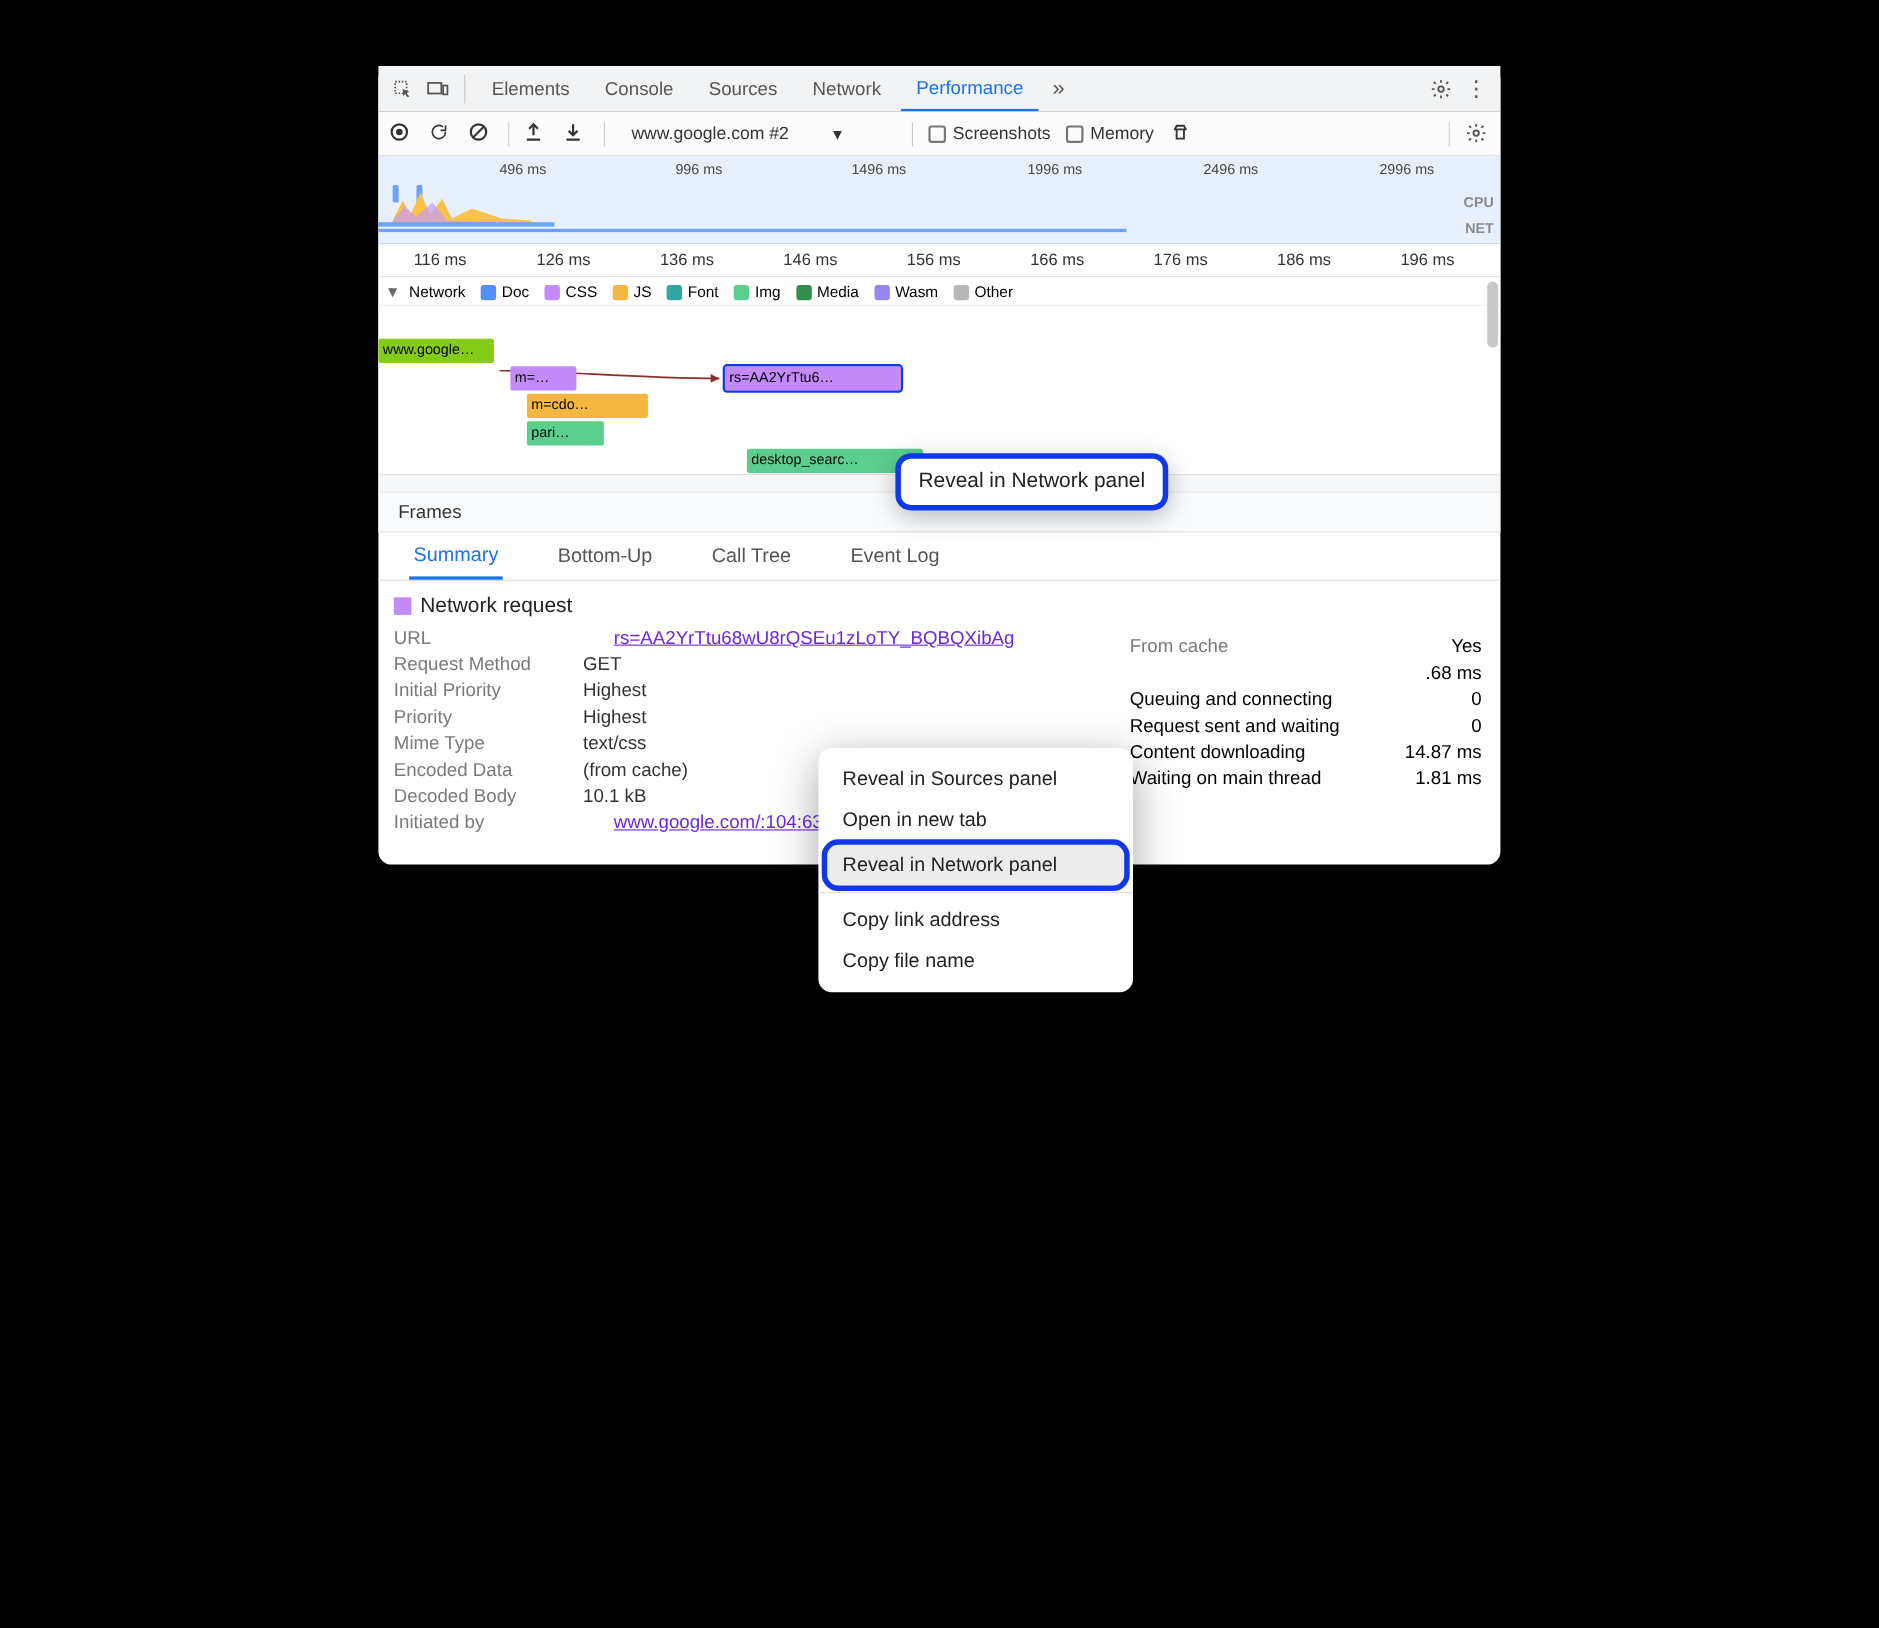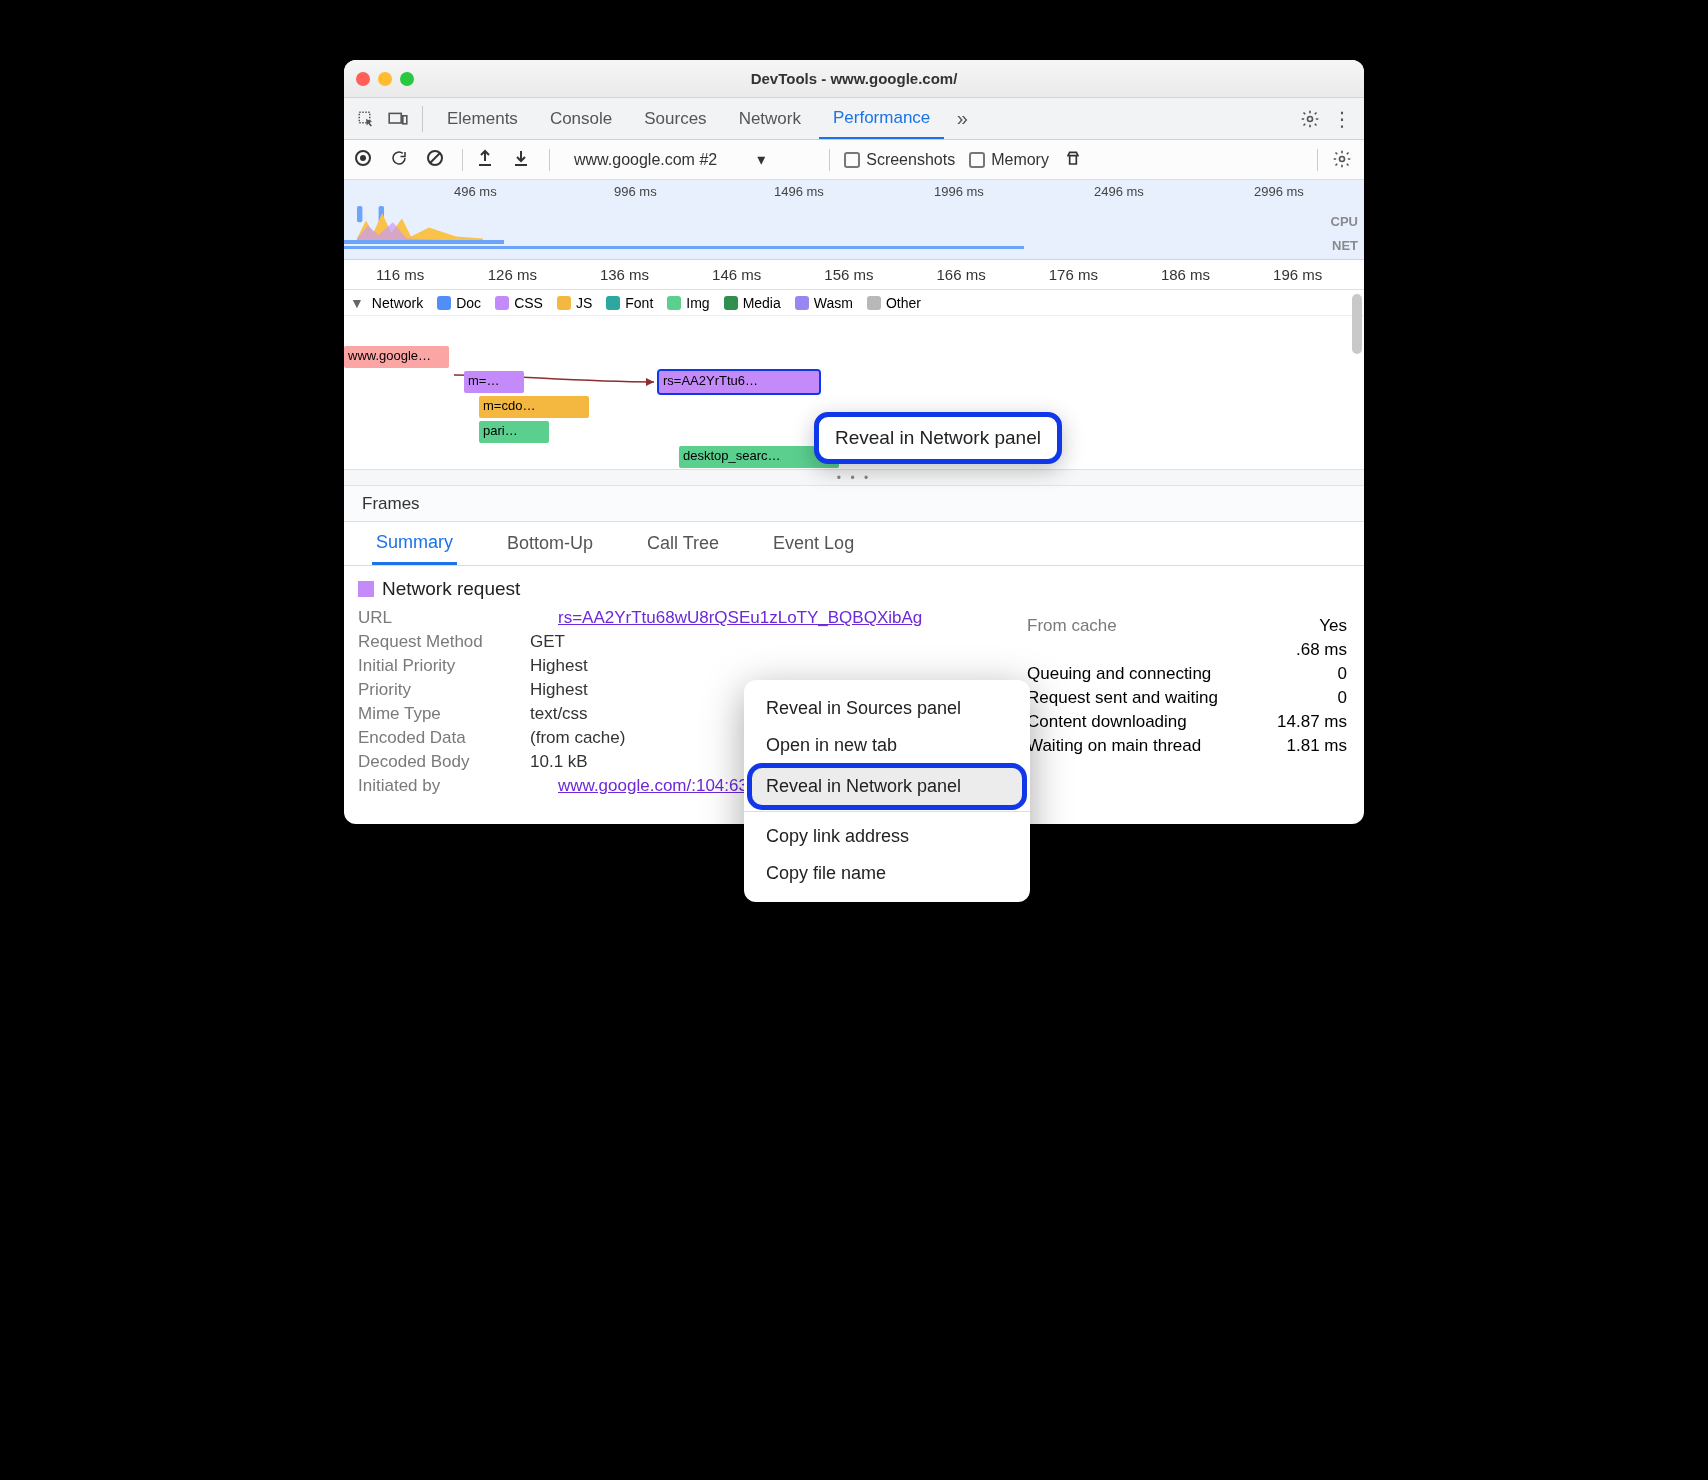--- a/index.html
+++ b/index.html
@@ -26,21 +26,21 @@
 .chkbox { width: 16px; height: 16px; border: 2px solid #777; border-radius: 3px; }
 .overview { height: 80px; background: #e8f0fe; border-bottom: 1px solid #c7d8ee; position: relative; }
 .overview .tick { position: absolute; top: 4px; font-size: 13px; color: #444; }
 .overview .lbl { position: absolute; right: 6px; font-size: 13px; color: #8a8a8a; font-weight: 600; }
 .overview .flame { position: absolute; left: 6px; top: 26px; width: 140px; height: 36px; }
 .ruler { height: 30px; background: #fff; border-bottom: 1px solid #e0e0e0; position: relative; }
 .ruler .rt { position: absolute; top: 6px; font-size: 15px; color: #333; transform: translateX(-50%); }
 .network-lane { background: #fff; border-bottom: 1px solid #e0e0e0; position: relative; height: 180px; }
 .netheader { height: 26px; display: flex; align-items: center; padding: 0 6px; gap: 14px; font-size: 14px; border-bottom: 1px solid #eee; }
 .netheader .tri { color: #666; margin-right: -6px; }
-.legend { display: flex; align-items: center; gap: 5px; }
+.legend { display: flex; align-items: flex-end; gap: 5px; }
 .sw { width: 14px; height: 14px; border-radius: 3px; }
 .netbars { position: relative; height: 150px; }
 .bar { position: absolute; height: 22px; font-size: 13px; color: #000; padding: 2px 4px; overflow: hidden; white-space: nowrap; border-radius: 2px; }
 .bar.sel { outline: 2px solid #1038e8; }
 .tooltip1 { position: absolute; left: 470px; top: 352px; background: #fff; border-radius: 14px; padding: 10px 16px; box-shadow: 0 6px 22px rgba(0,0,0,0.25); border: 5px solid #1038e8; }
 .tooltip1 span { font-size: 19px; color: #222; }
 .dragger { height: 16px; background: #f6f7f8; border-bottom: 1px solid #e3e3e3; display: flex; align-items: center; justify-content: center; color: #888; letter-spacing: 3px; font-size: 12px; }
 .frames-row { height: 36px; border-bottom: 1px solid #e0e0e0; display: flex; align-items: center; padding: 0 18px; font-size: 17px; color: #333; background: #fafbfc; }
 .subtabs { height: 44px; border-bottom: 1px solid #dcdcdc; display: flex; align-items: center; padding: 0 8px; gap: 26px; }
 .subtab { font-size: 18px; color: #555; padding: 0 4px; height: 100%; display: flex; align-items: center; margin-left: 20px; }
@@ -58,28 +58,20 @@
 .ctxitem.hl { background: #ececec; outline: 5px solid #1038e8; border-radius: 10px; margin: 4px 8px; padding: 8px 14px; }
 .ctxdiv { height: 1px; background: #ddd; margin: 6px 0; }
 .scrollthumb { position: absolute; right: 2px; width: 10px; background: #c9c9c9; border-radius: 5px; }
 svg { display: block; }
 </style>
 </head>
 <body>
 
 <div class="window">
 
-  <div class="titlebar">
-    <div class="traffic">
-      <div class="dot red"></div>
-      <div class="dot yellow"></div>
-      <div class="dot green"></div>
-    </div>
-    <div class="title">DevTools - www.google.com/</div>
-  </div>
 
   <div class="tabs">
     <div class="icon">
       <svg width="18" height="18" viewBox="0 0 24 24">
           <rect x="3" y="3" width="14" height="14" fill="none" stroke="#555" stroke-width="2" stroke-dasharray="2 2"></rect>
           <path d="M12 12 l8 3 -3 2 3 4 -2 1 -3-4 -2 3z" fill="#555"></path>
         </svg>
     </div>
     <div class="icon">
       <svg width="20" height="16" viewBox="0 0 24 20">
@@ -231,21 +223,21 @@
             <span class="sw" style="background: rgb(184, 184, 184);"></span>
             <span>Other</span>
           </span>
         </span>
     </div>
     <div class="netbars" id="netbars">
       <svg style="position:absolute;left:110px;top:44px;width:210px;height:30px;pointer-events:none">
         <path d="M0 15 C 60 15, 120 22, 200 22" fill="none" stroke="#8b2e2e" stroke-width="1.5"></path>
         <polygon points="200,22 192,18 192,26" fill="#8b2e2e"></polygon>
       </svg>
-    <div class="bar" style="left: 0px; top: 30px; width: 105px; background: #fca5a5;">www.google…</div>
+    <div class="bar" style="left: 0px; top: 30px; width: 105px; background: #84cc16;">www.google…</div>
         <div class="bar" style="left: 120px; top: 55px; width: 60px; background: rgb(197, 138, 249);">m=…</div>
         <div class="bar sel" style="left: 315px; top: 55px; width: 160px; background: rgb(197, 138, 249);">rs=AA2YrTtu6…</div>
         <div class="bar" style="left: 135px; top: 80px; width: 110px; background: rgb(244, 183, 63);">m=cdo…</div>
         <div class="bar" style="left: 135px; top: 105px; width: 70px; background: rgb(91, 207, 142);">pari…</div>
         <div class="bar" style="left: 335px; top: 130px; width: 160px; background: rgb(91, 207, 142);">desktop_searc…</div>
       </div>
     <div class="scrollthumb" style="top:4px;height:60px"></div>
   </div>
 
   <div class="dragger">• • •</div>

